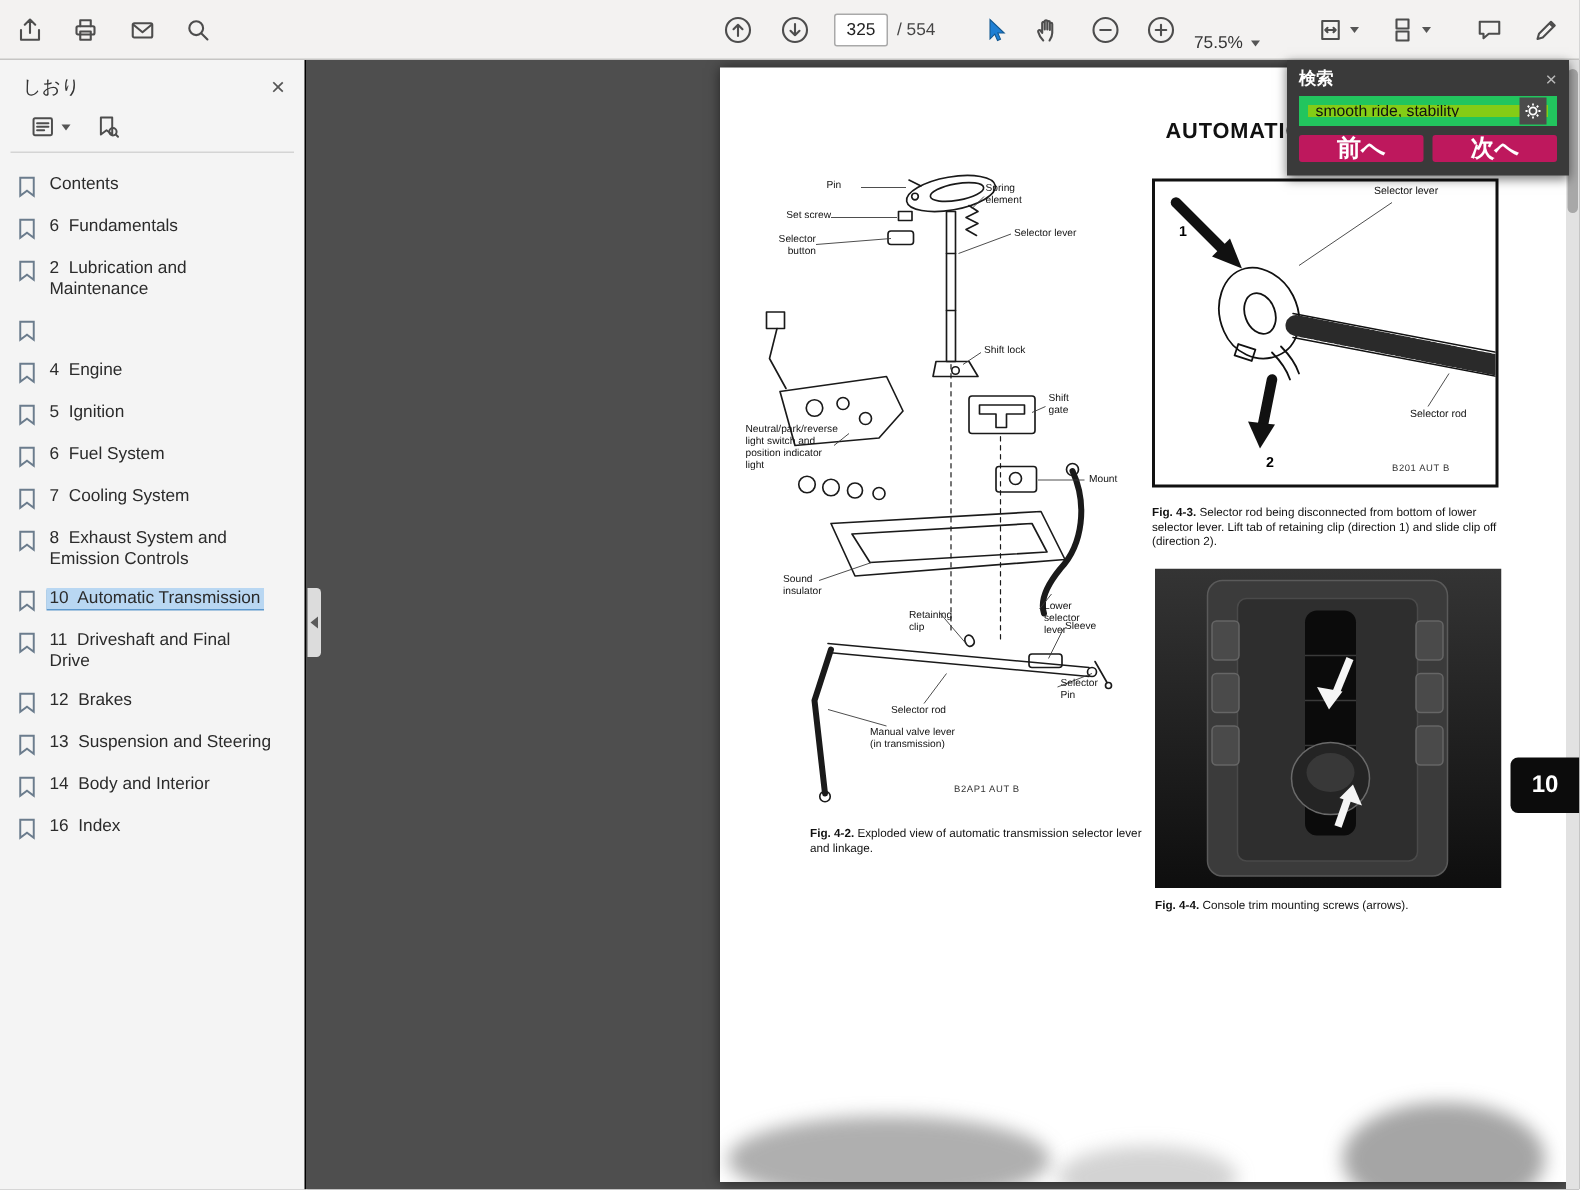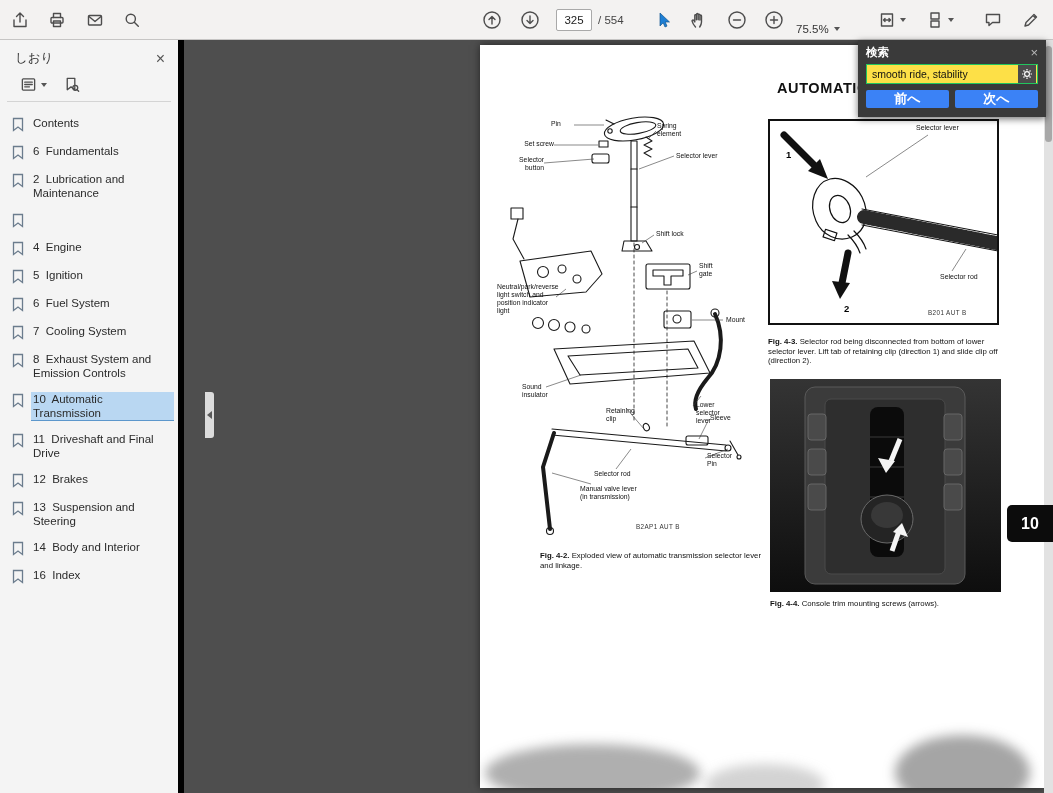--- a/index.html
+++ b/index.html
@@ -17,22 +17,22 @@
   .tb-caret { width:0; height:0; border-left:3.5px solid transparent; border-right:3.5px solid transparent;
               border-top:4px solid #555; }
   .page-box { position:absolute; left:556px; top:9px; width:36px; height:22px; background:#fff;
               border:1px solid #a9a9a9; border-radius:2px; font-size:11.5px; color:#222; text-align:center; }
   .page-total { position:absolute; left:598px; top:0; height:40px; display:flex; align-items:center;
                 font-size:11.5px; color:#444; }
   .zoom-ctrl { position:absolute; left:796px; top:0; height:58px; display:flex; align-items:center; gap:5px; }
   .zoom-text { font-size:11.5px; color:#333; }
 
   
-  .sidebar { position:absolute; top:40px; left:0; bottom:0; width:184px; background:#f4f4f4;
-             border-right:6px solid #000000; z-index:20; }
+  .sidebar { position:absolute; top:40px; left:0; bottom:0; width:204px; background:#f4f4f4;
+             border-right:1px solid #000000; z-index:20; }
   .sb-header { display:flex; align-items:center; justify-content:space-between; padding:10px 13px 4px 15px; }
   .sb-title { font-size:12.5px; color:#333; }
   .sb-close { font-size:16px; color:#555; line-height:1; }
   .sb-tools { display:flex; align-items:center; gap:16px; padding:5px 0 8px 13px;
               border-bottom:1px solid #d4d4d4; margin:0 7px; }
   .sb-tool { display:flex; align-items:center; gap:4px; }
   .bm-list { padding-top:8px; }
   .bm-item { display:flex; gap:7px; padding:6px 4px 6px 12px; align-items:flex-start; }
   .bm-item svg { flex:0 0 auto; margin-top:1px; }
   .bm-label { font-size:11.5px; line-height:14px; color:#2b2b2b; white-space:pre-wrap;
@@ -78,27 +78,27 @@
   .blob1 { left:5px; bottom:-14px; width:215px; height:58px; background:rgba(95,95,95,.5); }
   .blob2 { left:225px; bottom:-18px; width:120px; height:42px; background:rgba(130,130,130,.35); }
   .blob3 { left:415px; bottom:-22px; width:135px; height:75px; background:rgba(75,75,75,.5); }
 
   
   .search-popup { position:absolute; left:858px; top:40px; width:188px; height:77px; background:#3a3a3a;
                   z-index:40; box-shadow:0 2px 7px rgba(0,0,0,.55); padding:5px 8px 6px 8px; }
   .sp-head { display:flex; justify-content:space-between; align-items:center; color:#fff;
              font-size:11.5px; font-weight:bold; margin-bottom:4px; }
   .sp-close { color:#b9b9b9; font-size:13px; font-weight:normal; line-height:1; }
-  .sp-input-row { display:flex; height:20px; background:#fde047; border:1px solid #22c55e; align-items:center; }
+  .sp-input-row { display:flex; height:20px; background:#84cc16; border:6px solid #22c55e; align-items:center; }
   .sp-input { flex:1; border:0; font-size:10.5px; padding:0 5px; color:#111; height:100%;
               outline:none; background:transparent; font-family:inherit; min-width:0; }
   .sp-gear { width:18px; height:18px; background:#4b4b4b; display:flex; align-items:center;
              justify-content:center; margin-right:1px; flex:0 0 auto; }
   .sp-buttons { display:flex; gap:6px; margin-top:6px; }
-  .sp-btn { flex:1; height:18px; background:#3b82f6; color:#fff; font-weight:bold; font-size:13px;
+  .sp-btn { flex:1; height:18px; background:#be185d; color:#fff; font-weight:bold; font-size:16px;
             display:flex; align-items:center; justify-content:center; border-radius:2px; }
 </style>
 </head>
 <body>
 
 <div class="app">
 
   <div class="toolbar">
     <div class="tb-btn" style="left:6px">
       <svg width="18" height="18" viewBox="0 0 18 18" class="icon-stroke">

